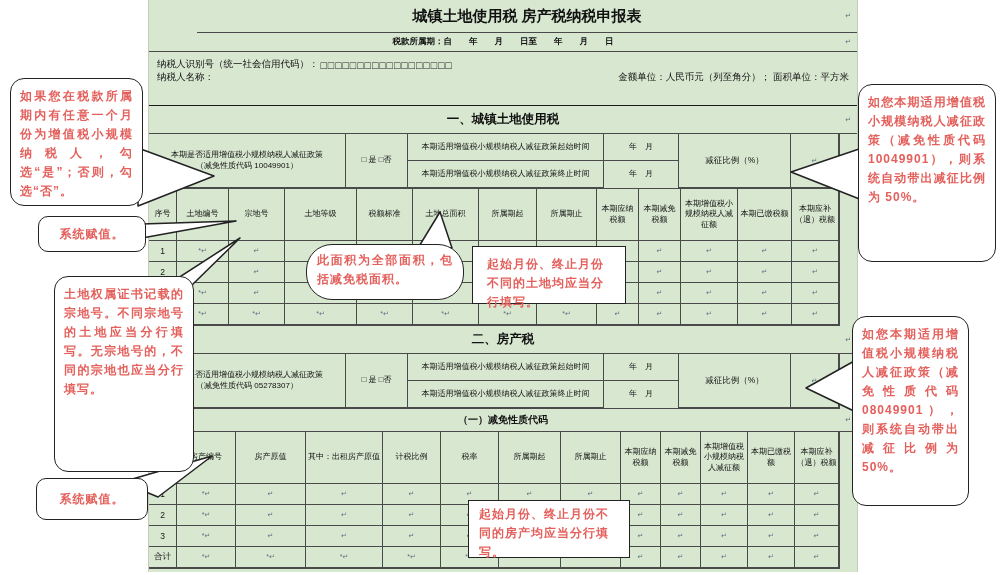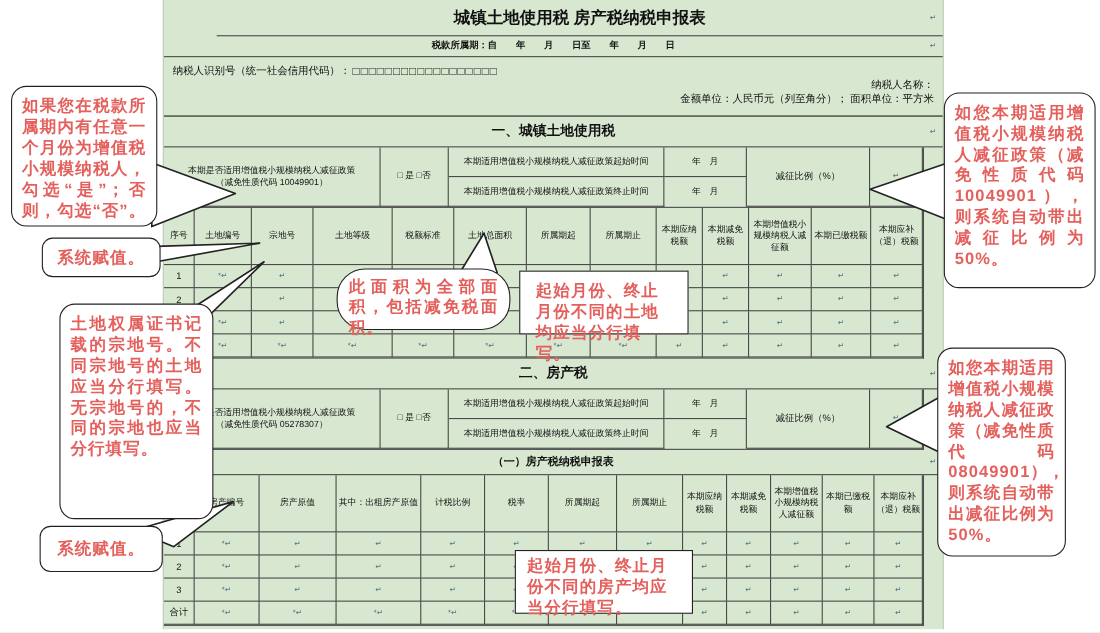--- a/index.html
+++ b/index.html
@@ -21,21 +21,21 @@
   .toprow{position:relative;box-sizing:border-box;}
   .title-row{height:33px;display:flex;align-items:center;justify-content:center;
              border-bottom:1px solid var(--bc);font-size:15px;font-weight:bold;color:#111;margin-left:48px;}
   .period-row{height:19px;display:flex;align-items:center;justify-content:center;
               border-bottom:1px solid var(--bc);font-size:8.5px;font-weight:bold;color:#111;}
   .idname{height:54px;border-bottom:1.5px solid #1c1c1c;box-sizing:border-box;
           display:flex;flex-direction:column;
           padding:6px 8px 3px 8px;font-size:9.5px;color:#111;}
   .idline{display:flex;align-items:center;gap:2px;}
   .boxes{font-size:10.5px;letter-spacing:1px;color:#222;}
-  .nameline{display:flex;justify-content:space-between;align-items:flex-end;flex-direction:column;}
+  .nameline{display:flex;justify-content:space-between;align-items:flex-end;}
   .band{position:relative;height:27px;display:flex;align-items:center;justify-content:center;
         border-bottom:1px solid var(--bc);font-size:12.5px;font-weight:bold;color:#111;}
   .subband{position:relative;height:22px;display:flex;align-items:center;justify-content:center;
         border-bottom:1px solid var(--bc);font-size:10px;font-weight:bold;color:#111;}
   .rmark{position:absolute;right:6px;top:50%;transform:translateY(-50%);
          font-size:7px;color:var(--mk);font-weight:normal;}
   
   .policy{display:grid;width:690px;grid-template-columns:197px 62px 196px 75px 112px 48px;
           grid-template-rows:27px 27px;border-right:1px solid var(--bc);box-sizing:content-box;
           border-bottom:1px solid var(--bc);}
@@ -50,21 +50,21 @@
   .gtable{display:grid;width:690px;border-right:1px solid var(--bc);border-bottom:1px solid var(--bc);}
   .hcell{height:52px;border-right:1px solid var(--bc);border-bottom:1px solid var(--bc);
          display:flex;align-items:center;justify-content:center;text-align:center;
          font-size:8px;line-height:1.3;color:#111;box-sizing:border-box;padding:0 1px;}
   .dcell{height:21px;border-right:1px solid var(--bc);border-bottom:1px solid var(--bc);
          display:flex;align-items:center;justify-content:center;
          font-size:7px;color:var(--mk);box-sizing:border-box;}
   .rowlabel{font-size:8.5px;color:#151515;}
   
   .bubble{position:absolute;background:#fff;border:1.5px solid #222;z-index:3;
-          color:var(--red);font-weight:bold;font-size:15px;line-height:19px;
+          color:var(--red);font-weight:bold;font-size:12px;line-height:19px;
           letter-spacing:1px;box-sizing:border-box;padding:8px 9px;text-align:justify;}
   .round{border-radius:14px;}
   .small{display:flex;align-items:center;justify-content:center;padding:4px;text-align:center;border-radius:10px;}
   .rect{border-radius:0;text-align:left;}
   #tails{position:absolute;left:0;top:0;z-index:2;}
 </style>
 </head>
 <body>
 
 <div class="doc">
@@ -190,21 +190,21 @@
     <div class="pcell span2">□ 是  □否</div>
     <div class="pcell">本期适用增值税小规模纳税人减征政策起始时间</div>
     <div class="pcell">年　月</div>
     <div class="pcell span2 ratio">减征比例（%）</div>
     <div class="pcell span2 mkonly">↵</div>
     <div class="pcell">本期适用增值税小规模纳税人减征政策终止时间</div>
     <div class="pcell">年　月</div>
   </div>
 
   <div class="subband">
-    <span>（一）房产税纳税申报表</span>
+    <span>（一）减免性质代码</span>
     <span class="rmark">↵</span>
   </div>
 
   <div class="gtable" style="grid-template-columns: 28px 59px 70px 77px 58px 58px 62px 60px 40px 40px 47px 47px 44px;">
       <div class="hcell">序号</div>
       <div class="hcell">房产编号</div>
       <div class="hcell">房产原值</div>
       <div class="hcell">其中：出租房产原值</div>
       <div class="hcell">计税比例</div>
       <div class="hcell">税率</div>

